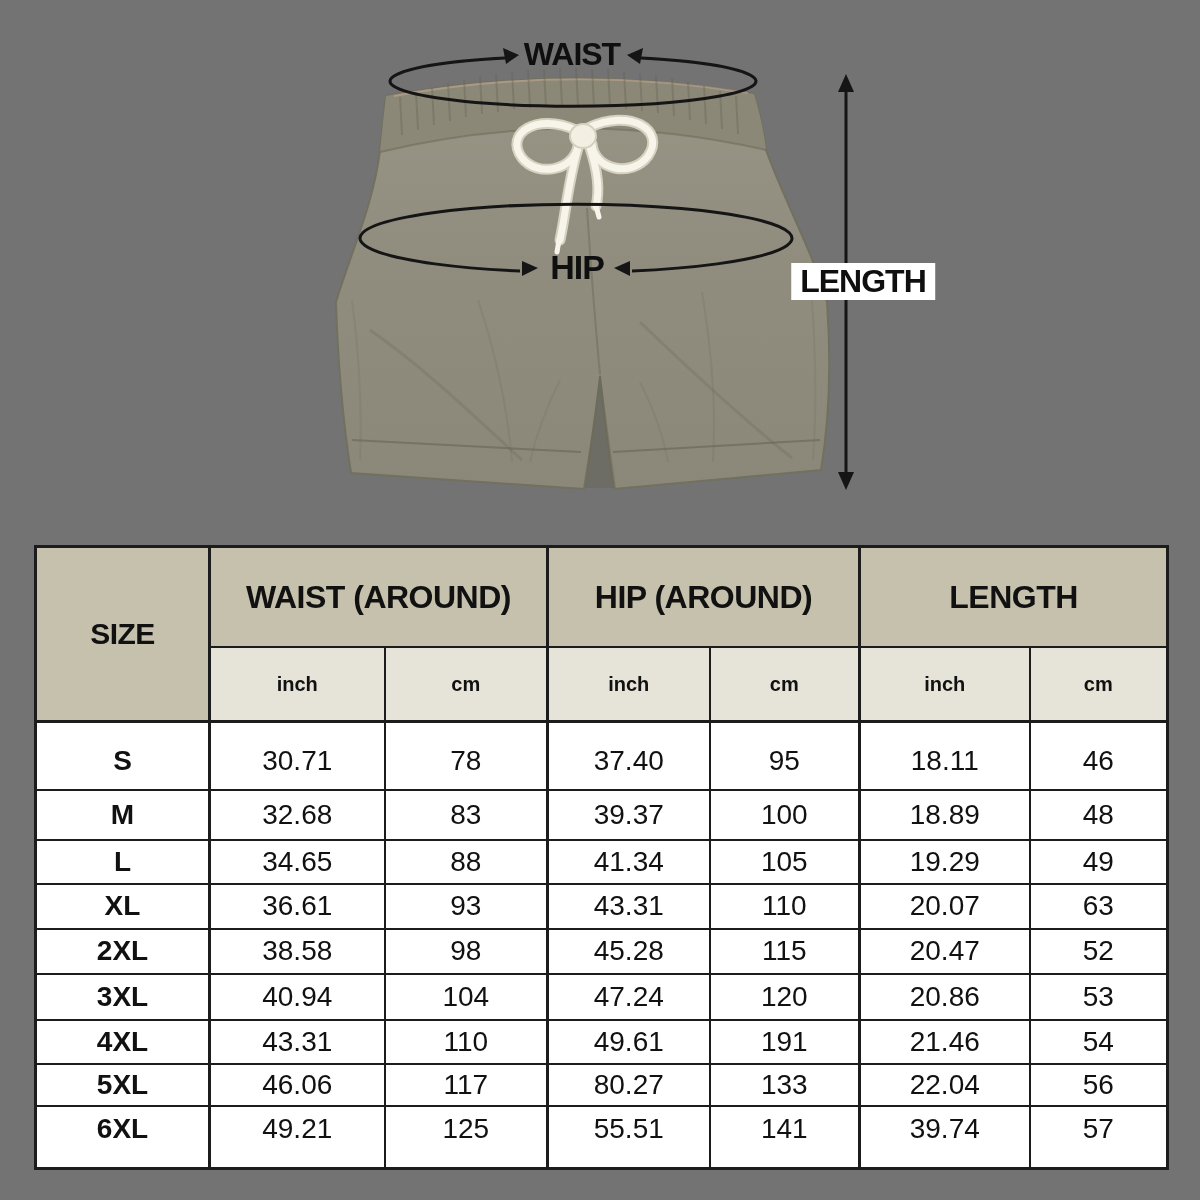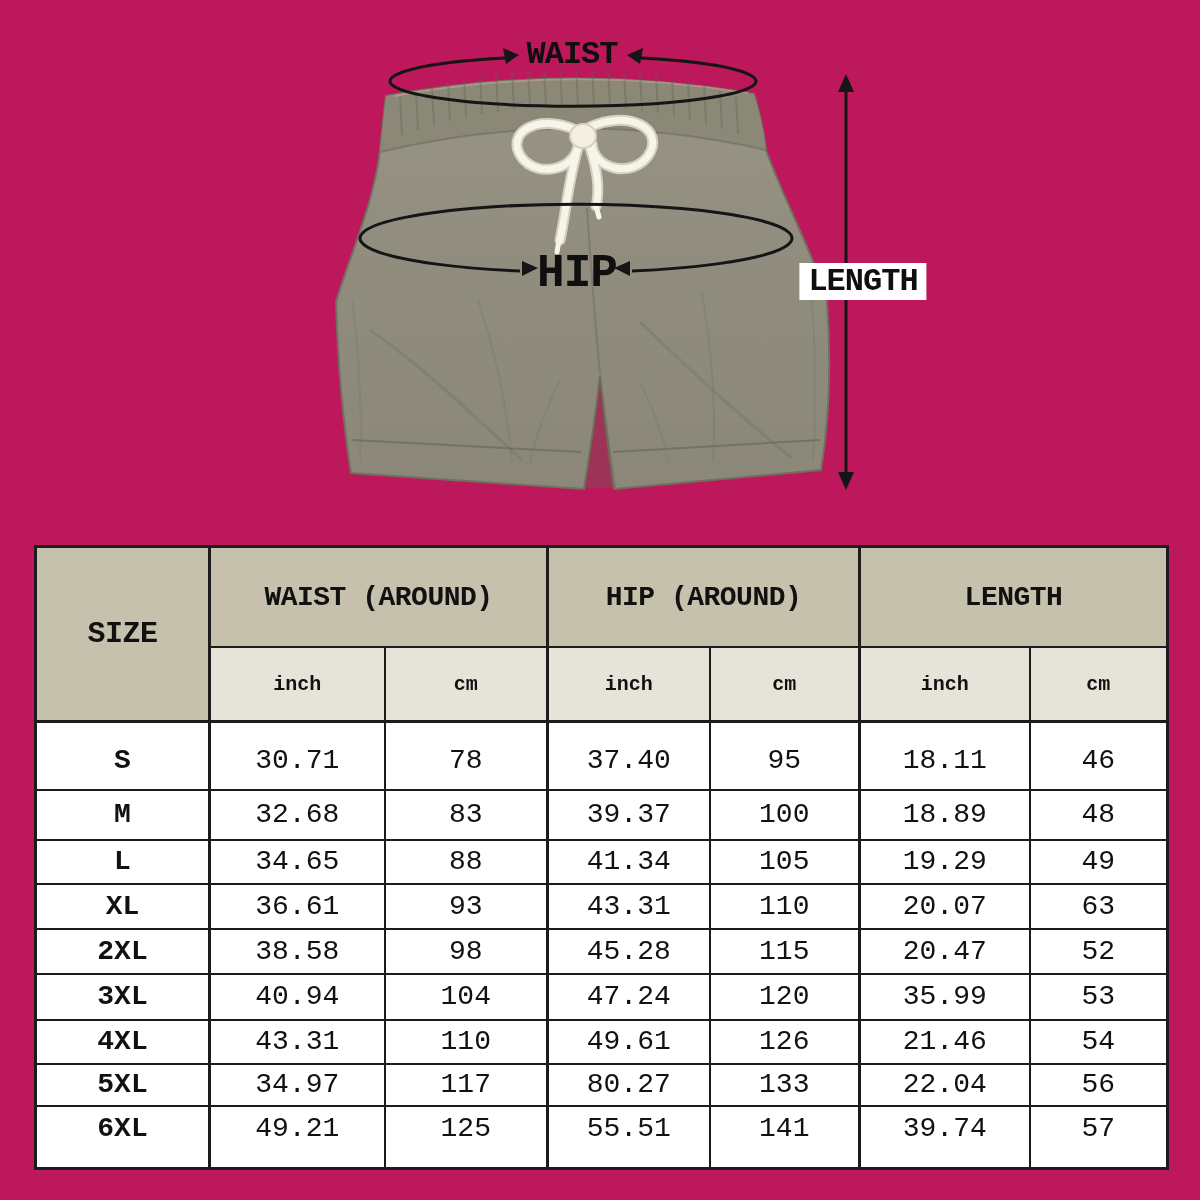--- a/index.html
+++ b/index.html
@@ -1,33 +1,33 @@
 <!DOCTYPE html>
 <html><head>
 <meta charset="utf-8">
 <style>
   html,body{margin:0;padding:0;background:#fff;}
-  .page{position:relative;width:1200px;height:1200px;background:#be185d;overflow:hidden;
-        font-family:Liberation Mono, monospace;color:#111;}
+  .page{position:relative;width:1200px;height:1200px;background:#737373;overflow:hidden;
+        font-family:Liberation Sans, sans-serif;color:#111;}
   .diagram{position:absolute;left:0;top:0;width:1200px;height:540px;}
   .diagram svg{position:absolute;left:0;top:0;}
   .lbl{position:absolute;font-weight:bold;color:#0f0f0f;letter-spacing:-1px;white-space:nowrap;}
   .lbl-waist{left:572px;top:36px;transform:translateX(-50%);font-size:32px;}
-  .lbl-hip{left:577px;top:248px;transform:translateX(-50%);font-size:46px;}
+  .lbl-hip{left:577px;top:248px;transform:translateX(-50%);font-size:34px;}
   .lbl-length{left:863px;top:263px;transform:translateX(-50%);font-size:32px;
               background:#ffffff;padding:0 9px;}
   
   table.size-table{position:absolute;left:34px;top:545px;width:1132px;height:618px;
       border-collapse:collapse;table-layout:fixed;background:#fff;border:3px solid #1c1c1c;}
   .size-table th,.size-table td{border:2px solid #1c1c1c;text-align:center;vertical-align:middle;
       padding:0;overflow:hidden;}
   .size-table .gb{border-left:3px solid #1c1c1c;}
   .size-table thead tr:first-child th{height:98px;}
   .size-table thead tr:last-child th{height:72px;border-bottom:3px solid #1c1c1c;}
-  .group-h{background:#c6c1ac;font-size:28px;font-weight:bold;letter-spacing:-0.5px;}
+  .group-h{background:#c6c1ac;font-size:32px;font-weight:bold;letter-spacing:-0.5px;}
   .size-h{background:#c6c1ac;font-size:30px;font-weight:bold;letter-spacing:-0.5px;}
   .unit-h{background:#e6e3d8;font-size:20px;font-weight:bold;}
   .size-table tbody th.size-c{font-size:28px;font-weight:bold;background:#fff;}
   .size-table tbody td{font-size:28px;font-weight:normal;background:#fff;}
   .size-table tbody tr > *{border-top:2px solid #7d7d7d;}
   .size-table tbody tr:first-child > *{border-top:3px solid #1c1c1c;padding-top:10px;}
   .size-table tbody tr:nth-child(1){height:68px;}
   .size-table tbody tr:nth-child(2){height:50px;}
   .size-table tbody tr:nth-child(3){height:44px;}
   .size-table tbody tr:nth-child(4){height:45px;}
@@ -198,35 +198,35 @@
         <td>115</td>
         <td class="gb">20.47</td>
         <td>52</td>
       </tr>
       <tr>
         <th class="size-c">3XL</th>
         <td class="gb">40.94</td>
         <td>104</td>
         <td class="gb">47.24</td>
         <td>120</td>
-        <td class="gb">35.99</td>
+        <td class="gb">20.86</td>
         <td>53</td>
       </tr>
       <tr>
         <th class="size-c">4XL</th>
         <td class="gb">43.31</td>
         <td>110</td>
         <td class="gb">49.61</td>
-        <td>126</td>
+        <td>191</td>
         <td class="gb">21.46</td>
         <td>54</td>
       </tr>
       <tr>
         <th class="size-c">5XL</th>
-        <td class="gb">34.97</td>
+        <td class="gb">46.06</td>
         <td>117</td>
         <td class="gb">80.27</td>
         <td>133</td>
         <td class="gb">22.04</td>
         <td>56</td>
       </tr>
       <tr>
         <th class="size-c">6XL</th>
         <td class="gb">49.21</td>
         <td>125</td>

